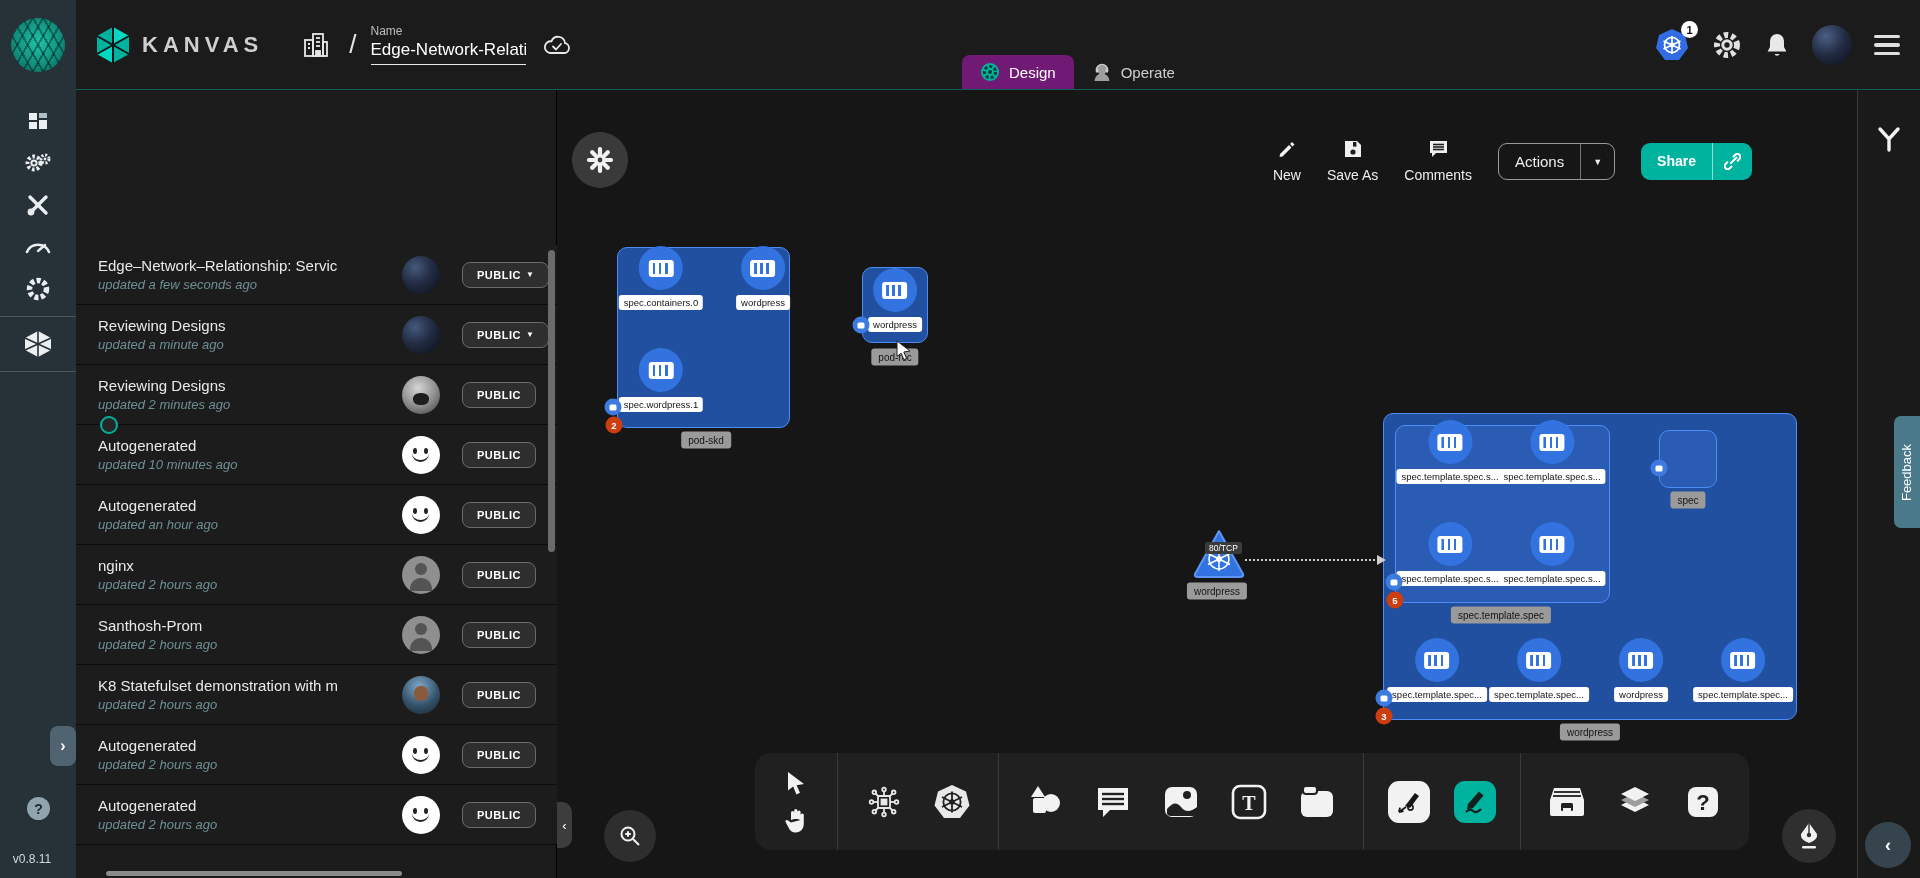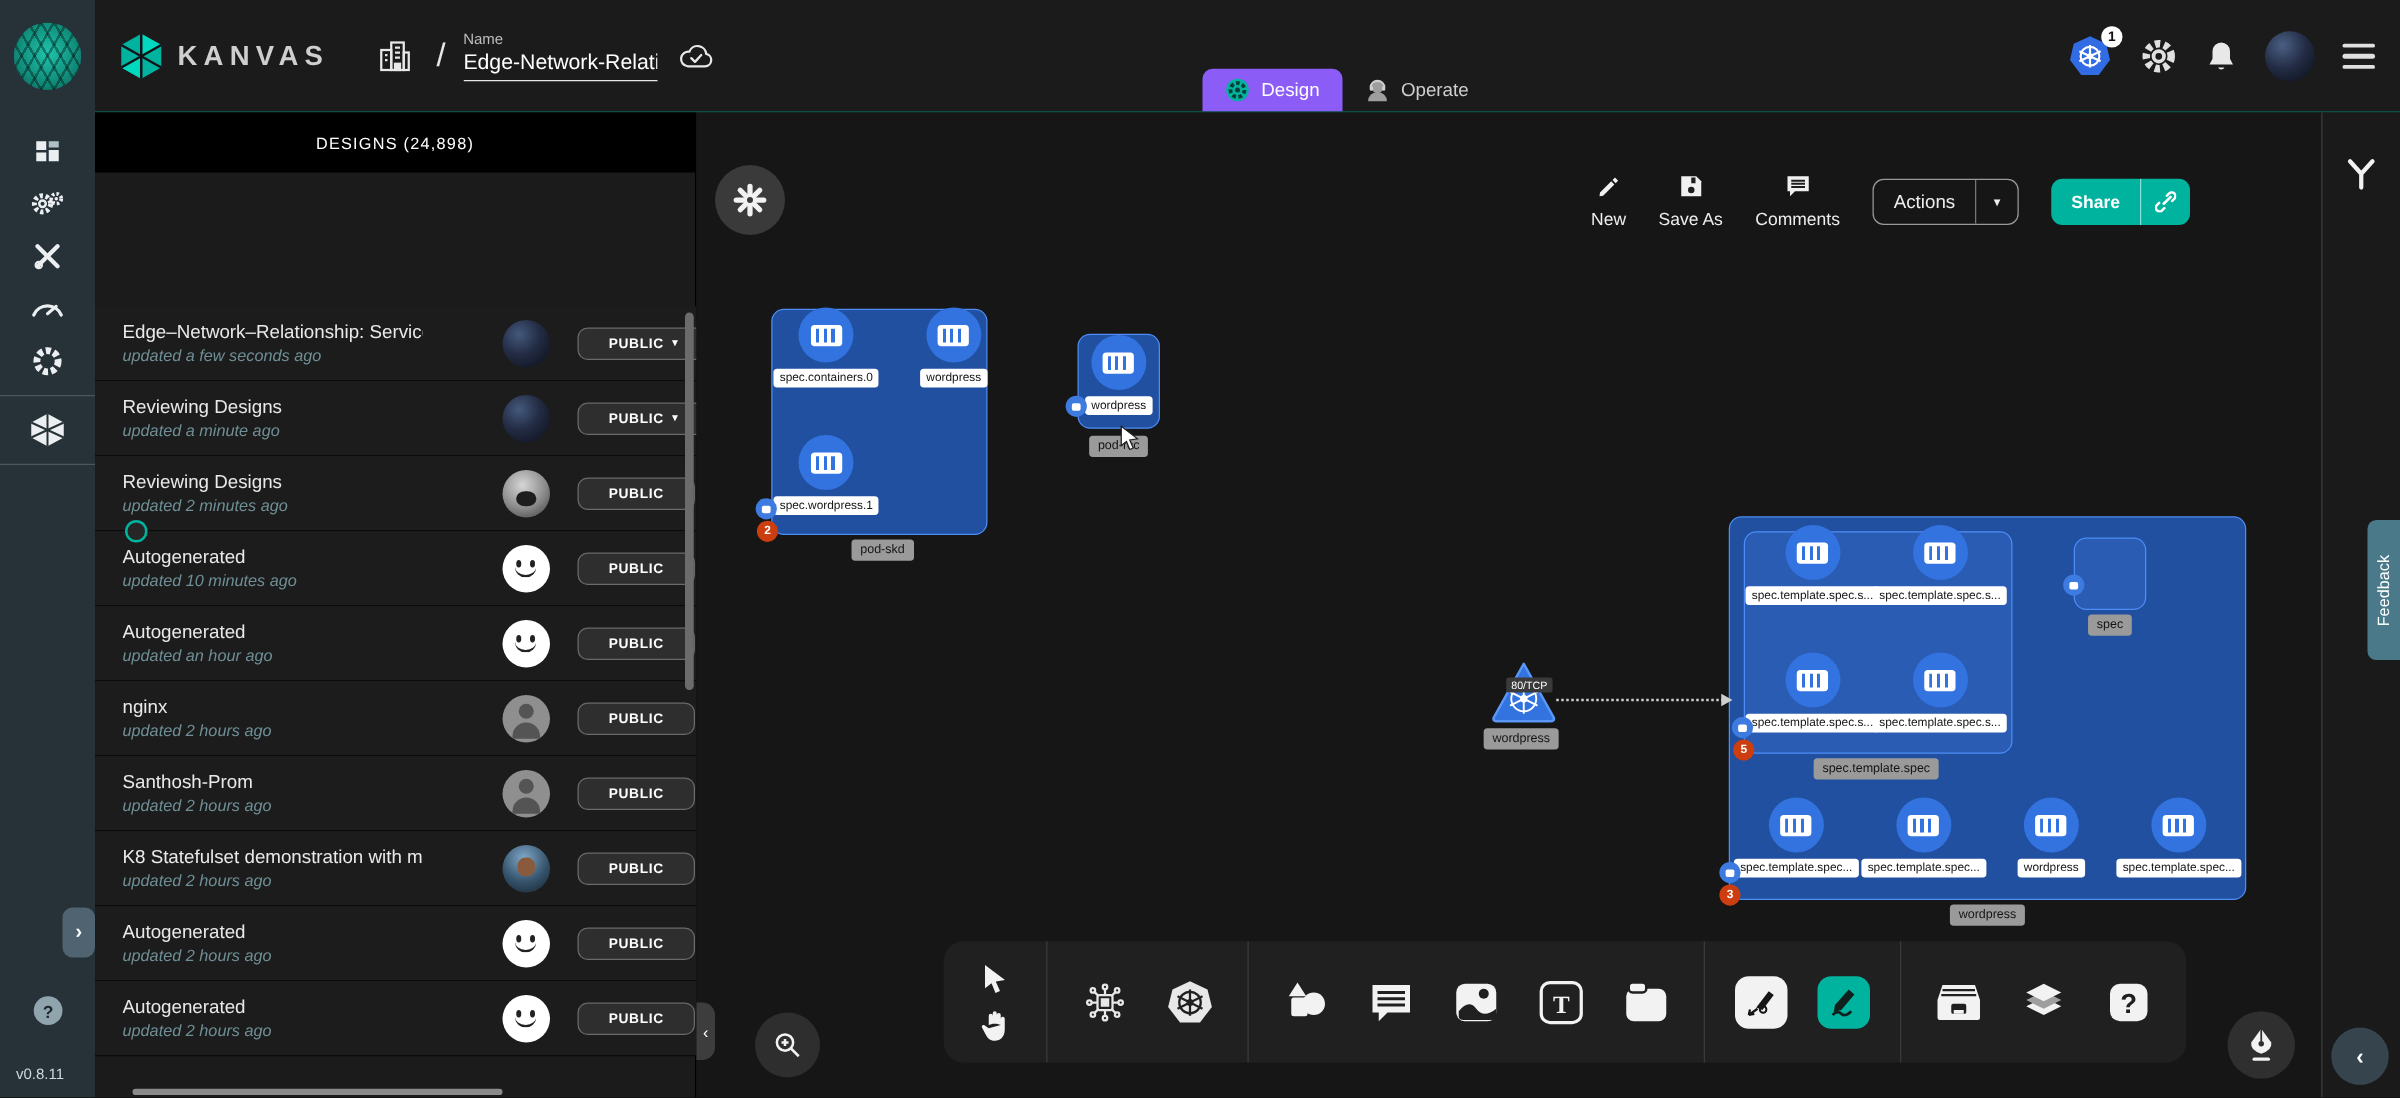--- a/index.html
+++ b/index.html
@@ -34,21 +34,21 @@
   .crumb-slash { color:#e8e8e8; font-size:26px; font-weight:300; margin:0 14px 0 18px; }
   .name-field { display:flex; flex-direction:column; }
   .name-label { font-size:12px; color:#bdbdbd; }
   .name-input { background:transparent; border:none; border-bottom:1px solid #e8e8e8; color:#fff;
     font-size:17px; width:155px; padding:2px 0 4px; font-family:inherit; }
   .cloud-ok { margin-left:16px; }
 
   .tabs { position:absolute; left:886px; bottom:0; display:flex; align-items:flex-end; height:34px; }
   .tab { height:34px; display:flex; align-items:center; gap:9px; padding:0 18px; border-radius:8px 8px 0 0;
     font-size:15px; color:#cfcfcf; cursor:pointer; }
-  .tab.active { background:#8b5cf6; color:#fff;align-items:center; }
+  .tab.active { background:#701a75; color:#fff;align-items:center; }
 
   .top-right { position:absolute; right:20px; top:0; height:90px; display:flex; align-items:center; gap:22px; }
   .ctx-k8s { position:relative; cursor:pointer; }
   .ctx-badge { position:absolute; top:-6px; right:-8px; background:#fff; color:#111; border-radius:50%;
     width:17px; height:17px; font-size:11px; font-weight:bold; display:flex; align-items:center; justify-content:center; }
   .avatar-top { width:40px; height:40px; border-radius:50%;
     background:radial-gradient(circle at 35% 28%, #4a5f84 0%, #232c44 48%, #0a0e18 100%); cursor:pointer; }
   .burger { display:flex; flex-direction:column; gap:5px; cursor:pointer; }
   .burger i { display:block; width:26px; height:3.5px; background:#e0e0e0; border-radius:2px; }
 
@@ -79,21 +79,21 @@
   .av.photo-color::after { content:''; position:absolute; left:12px; top:10px; width:14px; height:15px; background:#8a5a3c; border-radius:45%; }
   .av.smiley { background:#fff; }
   .av.smiley::before { content:''; position:absolute; left:11px; top:12px; width:4px; height:6px; border-radius:50%;
     background:#222; box-shadow:11px 0 0 #222; }
   .av.smiley::after { content:''; position:absolute; left:10px; top:14px; width:17px; height:10px;
     border-bottom:2.5px solid #222; border-radius:0 0 9px 9px; }
   .av.person { background:#8f8f8f; }
   .av.person::before { content:''; position:absolute; left:13px; top:7px; width:12px; height:12px; border-radius:50%; background:#545454; }
   .av.person::after { content:''; position:absolute; left:8px; top:22px; width:22px; height:13px; border-radius:11px 11px 0 0; background:#545454; }
   .vis-chip { margin-left:22px; background:#2e2e2e; border:1px solid #6a6a6a; border-radius:8px; color:#fff;
-    font-size:11px; font-weight:bold; letter-spacing:.5px; padding:6px 24px; display:flex; align-items:center; gap:5px; cursor:pointer; }
+    font-size:11px; font-weight:bold; letter-spacing:.5px; padding:6px 14px; display:flex; align-items:center; gap:5px; cursor:pointer; }
   .vis-caret { font-size:8px; }
   .vscroll { position:absolute; right:1px; top:160px; width:7px; height:302px; background:#6b6b6b; border-radius:4px; }
   .hscroll { position:absolute; left:30px; bottom:2px; width:296px; height:5px; background:#8a8a8a; border-radius:3px; }
   .collab-cursor { position:absolute; left:24px; top:326px; width:18px; height:18px; border-radius:50%;
     background:#262626; border:2px solid #00B39F; }
 
   
   .canvas { position:relative; width:1300px; flex:none; background:#161616; overflow:hidden; }
   .dock-btn { position:absolute; left:15px; top:42px; width:56px; height:56px; border-radius:50%;
     background:#3a3a3a; display:flex; align-items:center; justify-content:center; cursor:pointer; }
@@ -331,21 +331,20 @@
             <i></i>
             <i></i>
             <i></i>
           </div>
       </div>
     </header>
 
     <div class="content">
 
       <section class="designs">
-        <div class="designs-head">DESIGNS (24,898)</div>
 
         <div class="dlist">
           <div class="drow">
             <div class="dmeta">
                 <div class="dname">Edge–Network–Relationship: Service</div>
                 <div class="dupd">updated a few seconds ago</div>
               </div>
             <div class="av photo-dark"></div>
             <div class="vis-chip">
                 <span>PUBLIC</span>

